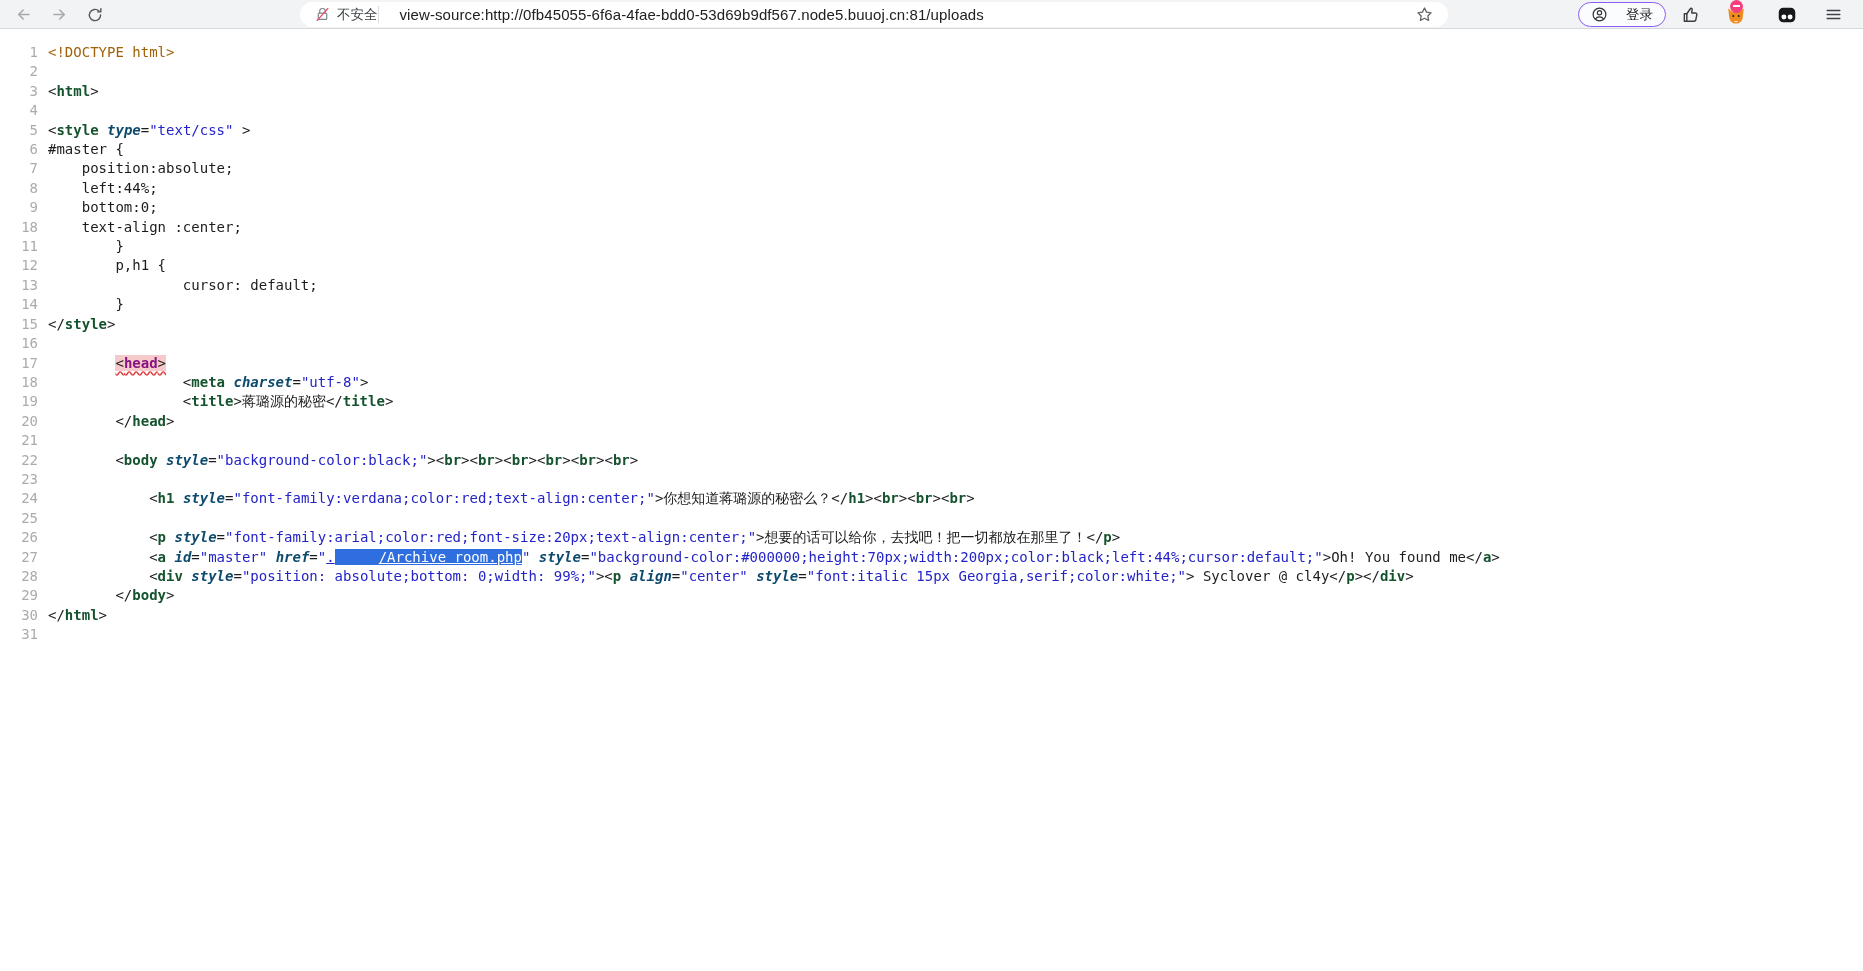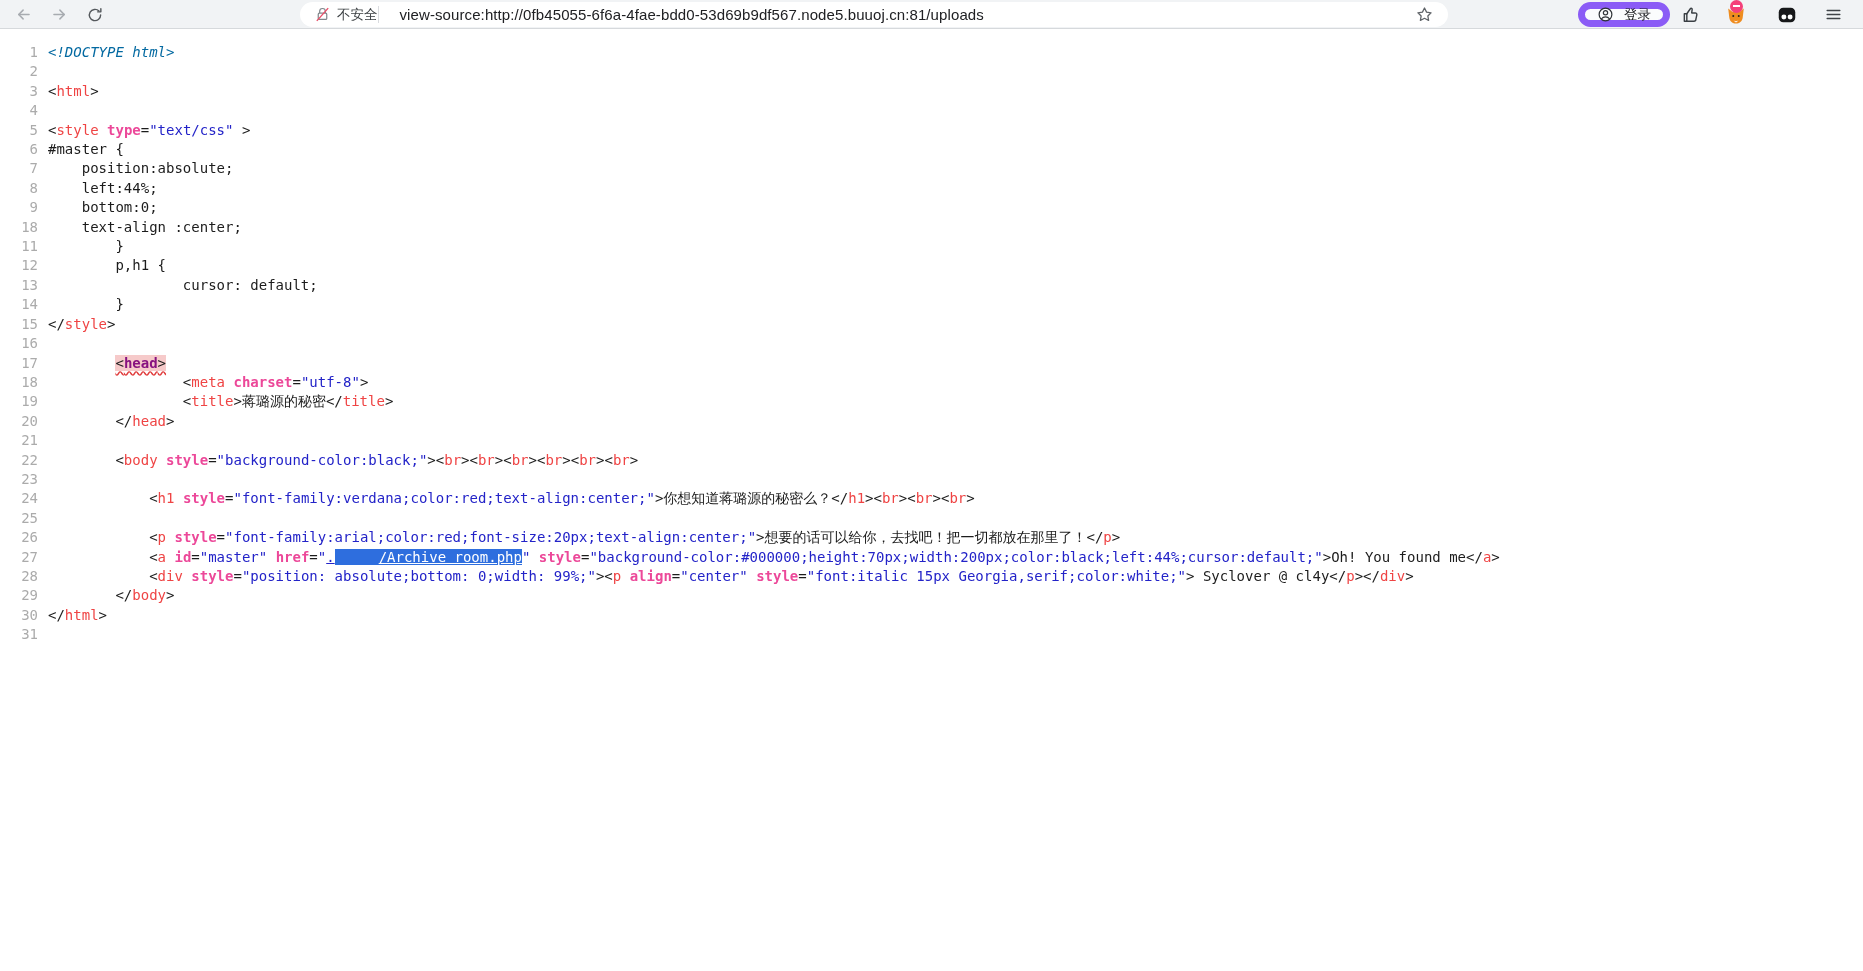--- a/index.html
+++ b/index.html
@@ -20,44 +20,44 @@
              padding:0 14px; }
   .sec-chip { display:flex; align-items:center; gap:6px; 
               border-right:1px solid #dadce0; height:17px; cursor:pointer; }
   .sec-label { font-size:13.5px; color:#3c4043; white-space:nowrap; }
   .url-text { font-size:15px; color:#202124; margin-left:21px; white-space:nowrap;
               letter-spacing:0.1px; }
   .star-wrap { position:absolute; right:14px; top:0; height:25px; display:flex;
                align-items:center; cursor:pointer; }
 
   .login-btn { position:absolute; left:1578px; top:2px; height:25px; padding:0 12px;
-               background:#fbfcfd; border:7px solid #8b5cf6; border-radius:13px;
-               display:flex; align-items:center; gap:10px; cursor:pointer; }
+               background:#fbfcfd; border:1px solid #8b5cf6; border-radius:13px;
+               display:flex; align-items:center; gap:18px; cursor:pointer; }
   .login-label { font-size:13.5px; color:#202124; white-space:nowrap; }
 
   .fox-wrap { position:relative; width:22px; height:22px; }
   .fox-badge { position:absolute; top:-4px; left:5px; width:13px; height:13px;
                border-radius:50%; background:#f4407a; display:flex; align-items:center;
                justify-content:center; }
   .fox-badge i { display:block; width:7px; height:2px; background:#fff; }
 
   
   .content { width:1863px; height:941px; background:#fff; overflow:hidden;
              padding-top:14px; }
   .row { display:flex; line-height:19.4px; font-size:14px;
          font-family:"DejaVu Sans Mono","Liberation Mono",monospace; }
   .ln  { width:48px; min-width:48px; text-align:right; padding-right:10px;
          color:#ababab; user-select:none; }
   .lc  { white-space:pre; }
 
   .pln { color:#1c1c1c; }
-  .tag { color:#ef4444; font-weight:normal; }
-  .atn { color:#ec4899; font-weight:bold; }
+  .tag { color:#14532d; font-weight:bold; }
+  .atn { color:#0c4a6e; font-weight:bold;font-style:italic; }
   .atv { color:#2323c8; }
-  .doctype { color:#0369a1; font-style:italic; }
+  .doctype { color:#a16207; }
   .lnk { color:#2323c8; text-decoration:underline; cursor:pointer; }
   .sel { color:#ffffff; background:#2e6ede; text-decoration:underline; cursor:pointer;padding-left:44px; }
   .err { background:#f6caca; text-decoration:underline; text-decoration-style:wavy;
          text-decoration-color:#e03a3a; text-decoration-skip-ink:none;
          text-underline-offset:3px; }
   .tag.err { color:#881280; font-weight:bold; }
 </style>
 </head>
 <body>
 

